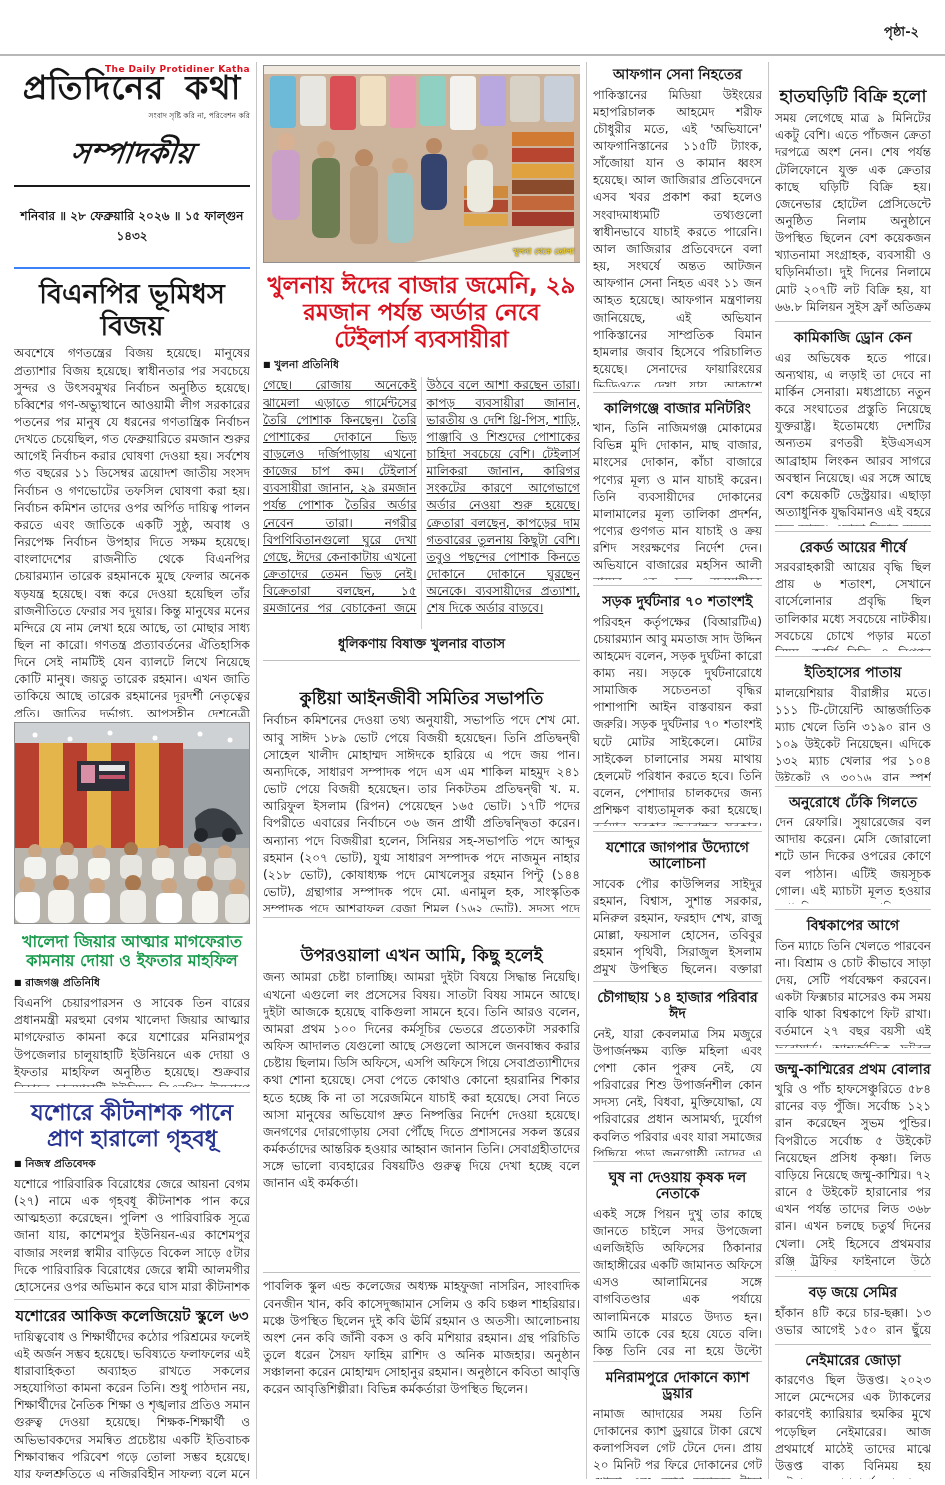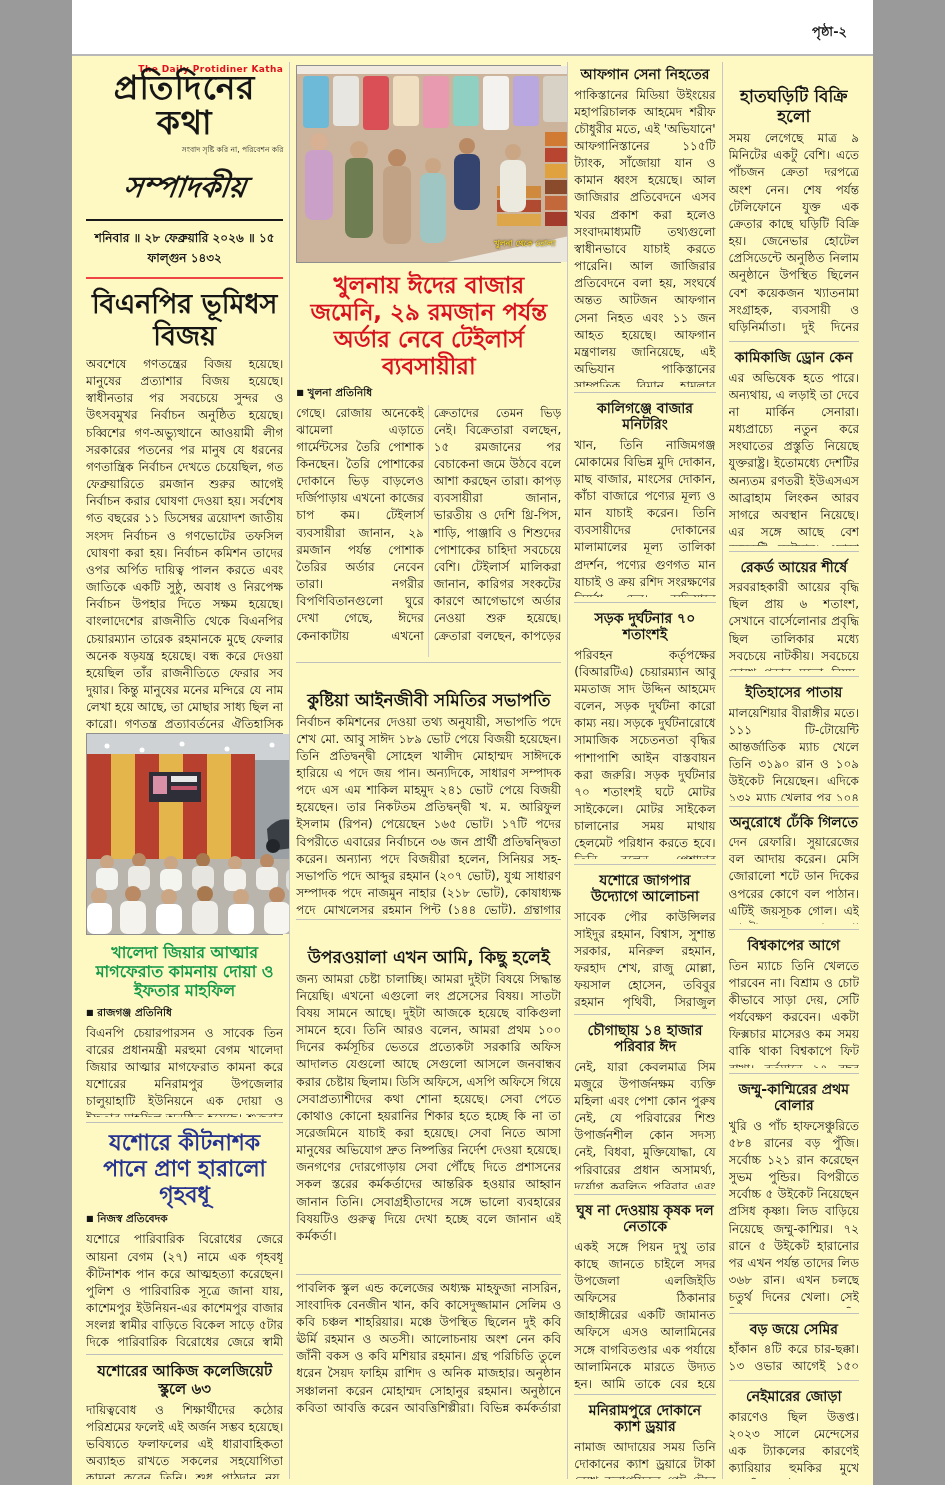--- a/index.html
+++ b/index.html
@@ -1,56 +1,56 @@
 <!DOCTYPE html>
 <html lang="bn"><head>
 <meta charset="utf-8">
 <style>
   html,body{margin:0;padding:0;background:#9a9a9a;}
-  .page{width:801px;height:1485px;margin:0 auto;background:#fef9c3;overflow:hidden;
+  .page{width:945px;height:1485px;margin:0 auto;background:#ffffff;overflow:hidden;
         box-sizing:border-box;font-family:"DejaVu Sans","Liberation Sans",sans-serif;color:#161616;}
   .topbar{height:54px;background:#fff;border-bottom:2px solid #b8b8b8;position:relative;}
   .page-label{position:absolute;right:26px;top:22px;font-size:13px;font-weight:bold;}
   .content{display:flex;padding:6px 8px 0;height:1423px;box-sizing:border-box;}
   .col{box-sizing:border-box;padding:0 6px;overflow:hidden;}
   .col + .col{border-left:1px solid #c6c6c6;}
   .c1{width:248px;}
   .c2{width:330px;}
   .c3{width:182px;}
   .c4{width:169px;}
   
   .masthead{padding:2px 0 0;}
   .mh-en{color:#e0101d;font-size:9px;font-weight:bold;text-align:right;letter-spacing:.4px;}
   .mh-bn{font-size:33px;font-weight:900;text-align:center;line-height:1.05;letter-spacing:1px;
          font-family:Liberation Mono, monospace;}
   .mh-tag{font-size:7.5px;text-align:right;color:#222;margin-top:1px;}
   .mh-sec{font-size:29px;font-weight:bold;font-style:italic;text-align:center;margin:8px 0 2px;
           font-family:"DejaVu Serif","Liberation Serif",serif;transform:skewX(-8deg);}
-  .dateline{border-top:2px solid #1a1a1a;border-bottom:2px solid #ef4444;font-size:12px;
-            font-weight:bold;text-align:center;padding:8px 0;margin:6px 0 5px;}
+  .dateline{border-top:2px solid #1a1a1a;border-bottom:2px solid #3b82f6;font-size:12px;
+            font-weight:bold;text-align:center;padding:20px 0;margin:6px 0 5px;}
   
   .hl{font-weight:bold;text-align:center;line-height:1.18;margin:2px 0 4px;}
   .hl-xl{font-size:27px;}
   .hl-red{font-size:23px;color:#d9121f;}
   .hl-green{font-size:16px;color:#169a4a;}
   .hl-blue{font-size:22px;color:#273390;}
   .hl-md{font-size:17px;margin-top:22px;}
   .hl-sm{font-size:14px;}
   .hl-sub{font-size:13px;font-weight:bold;text-align:center;margin:3px 0;}
   
   .body{font-size:12px;line-height:1.43;text-align:justify;overflow:hidden;margin:0 0 5px;
         word-break:break-word;}
-  .cols2{column-count:2;column-gap:10px;column-rule:1px solid #cfcfcf;}
+  .cols2{column-count:2;column-gap:10px;column-rule:1px solid #cfcfcf;text-decoration:underline;}
   .byline{font-size:10.5px;font-weight:bold;margin:1px 0 3px;}
   .bl-sq{font-size:8px;vertical-align:1px;}
   .story{padding-top:2px;}
   .story + .story{border-top:1px solid #bfbfbf;margin-top:5px;padding-top:5px;}
   .photo{margin:3px 0 5px;border:1px solid #8f8f8f;position:relative;background:#cbb9a6;}
   .photo svg{display:block;}
-  .photo-credit{position:absolute;right:5px;bottom:12px;font-size:8px;font-weight:bold;
+  .photo-credit{position:absolute;right:5px;bottom:4px;font-size:8px;font-weight:bold;
                 color:#f5d327;text-shadow:0 0 2px #000;}
 </style>
 </head>
 <body>
 
 <div class="page">
 
   <header class="topbar">
     <span class="page-label">পৃষ্ঠা-২</span>
   </header>
@@ -195,20 +195,21 @@
               <rect x="203" y="94" width="26" height="52" rx="8" fill="#ece9df"></rect>
           </g>
         </svg>
         <figcaption class="photo-credit">খুলনা থেকে তোলা</figcaption>
       </figure>
 
       <section class="story" style="border-top:none;margin-top:0;">
         <h2 class="hl hl-red">খুলনায় ঈদের বাজার জমেনি, ২৯ রমজান পর্যন্ত অর্ডার নেবে টেইলার্স ব্যবসায়ীরা</h2>
         <div class="byline"><span class="bl-sq">■</span> <span>খুলনা প্রতিনিধি</span></div>
         <p class="body cols2" style="height:252px;">গেছে। রোজায় অনেকেই ঝামেলা এড়াতে গার্মেন্টসের তৈরি পোশাক কিনছেন। তৈরি পোশাকের দোকানে ভিড় বাড়লেও দর্জিপাড়ায় এখনো কাজের চাপ কম। টেইলার্স ব্যবসায়ীরা জানান, ২৯ রমজান পর্যন্ত পোশাক তৈরির অর্ডার নেবেন তারা। নগরীর বিপণিবিতানগুলো ঘুরে দেখা গেছে, ঈদের কেনাকাটায় এখনো ক্রেতাদের তেমন ভিড় নেই। বিক্রেতারা বলছেন, ১৫ রমজানের পর বেচাকেনা জমে উঠবে বলে আশা করছেন তারা। কাপড় ব্যবসায়ীরা জানান, ভারতীয় ও দেশি থ্রি-পিস, শাড়ি, পাঞ্জাবি ও শিশুদের পোশাকের চাহিদা সবচেয়ে বেশি। টেইলার্স মালিকরা জানান, কারিগর সংকটের কারণে আগেভাগে অর্ডার নেওয়া শুরু হয়েছে। ক্রেতারা বলছেন, কাপড়ের দাম গতবারের তুলনায় কিছুটা বেশি। তবুও পছন্দের পোশাক কিনতে দোকানে দোকানে ঘুরছেন অনেকে। ব্যবসায়ীদের প্রত্যাশা, শেষ দিকে অর্ডার বাড়বে।</p>
+        <h3 class="hl-sub">ধুলিকণায় বিষাক্ত খুলনার বাতাস</h3>
       </section>
 
       <section class="story">
         <h2 class="hl hl-md">কুষ্টিয়া আইনজীবী সমিতির সভাপতি</h2>
         <p class="body" style="height:200px;">নির্বাচন কমিশনের দেওয়া তথ্য অনুযায়ী, সভাপতি পদে শেখ মো. আবু সাঈদ ১৮৯ ভোট পেয়ে বিজয়ী হয়েছেন। তিনি প্রতিদ্বন্দ্বী সোহেল খালীদ মোহাম্মদ সাঈদকে হারিয়ে এ পদে জয় পান। অন্যদিকে, সাধারণ সম্পাদক পদে এস এম শাকিল মাহমুদ ২৪১ ভোট পেয়ে বিজয়ী হয়েছেন। তার নিকটতম প্রতিদ্বন্দ্বী খ. ম. আরিফুল ইসলাম (রিপন) পেয়েছেন ১৬৫ ভোট। ১৭টি পদের বিপরীতে এবারের নির্বাচনে ৩৬ জন প্রার্থী প্রতিদ্বন্দ্বিতা করেন। অন্যান্য পদে বিজয়ীরা হলেন, সিনিয়র সহ-সভাপতি পদে আব্দুর রহমান (২০৭ ভোট), যুগ্ম সাধারণ সম্পাদক পদে নাজমুন নাহার (২১৮ ভোট), কোষাধ্যক্ষ পদে মোখলেসুর রহমান পিন্টু (১৪৪ ভোট), গ্রন্থাগার সম্পাদক পদে মো. এনামুল হক, সাংস্কৃতিক সম্পাদক পদে আশরাফুল রেজা শিমুল (১৬২ ভোট), সদস্য পদে মোহাম্মদ সাইফুল ইসলাম রানা (৩৫২ ভোট), রবিউল ইসলাম (৩৫১ ভোট), শামসুজ্জামান ও মোহাম্মদ আল মুজাহিদ হোসেন মিঠু।</p>
       </section>
 
       <section class="story">
         <h2 class="hl hl-md">উপরওয়ালা এখন আমি, কিছু হলেই</h2>
         <p class="body" style="height:298px;">জন্য আমরা চেষ্টা চালাচ্ছি। আমরা দুইটা বিষয়ে সিদ্ধান্ত নিয়েছি। এখনো এগুলো লং প্রসেসের বিষয়। সাতটা বিষয় সামনে আছে। দুইটা আজকে হয়েছে বাকিগুলা সামনে হবে। তিনি আরও বলেন, আমরা প্রথম ১০০ দিনের কর্মসূচির ভেতরে প্রত্যেকটা সরকারি অফিস আদালত যেগুলো আছে সেগুলো আসলে জনবান্ধব করার চেষ্টায় ছিলাম। ডিসি অফিসে, এসপি অফিসে গিয়ে সেবাপ্রত্যাশীদের কথা শোনা হয়েছে। সেবা পেতে কোথাও কোনো হয়রানির শিকার হতে হচ্ছে কি না তা সরেজমিনে যাচাই করা হয়েছে। সেবা নিতে আসা মানুষের অভিযোগ দ্রুত নিষ্পত্তির নির্দেশ দেওয়া হয়েছে। জনগণের দোরগোড়ায় সেবা পৌঁছে দিতে প্রশাসনের সকল স্তরের কর্মকর্তাদের আন্তরিক হওয়ার আহ্বান জানান তিনি। সেবাগ্রহীতাদের সঙ্গে ভালো ব্যবহারের বিষয়টিও গুরুত্ব দিয়ে দেখা হচ্ছে বলে জানান এই কর্মকর্তা।</p>

